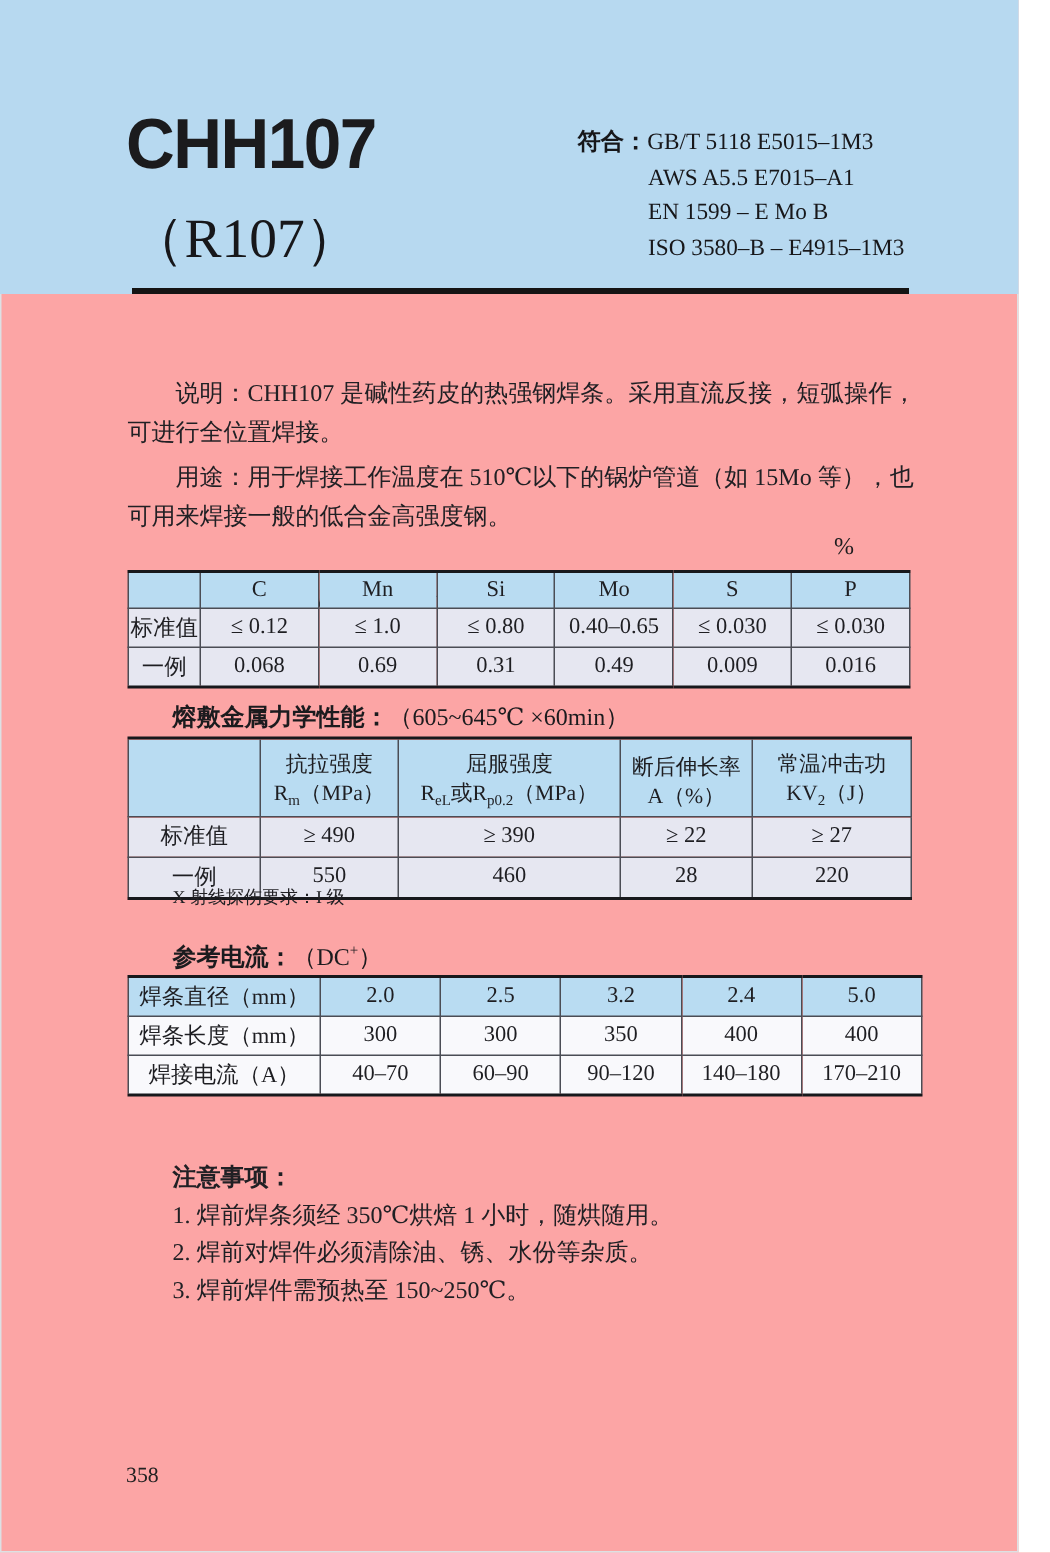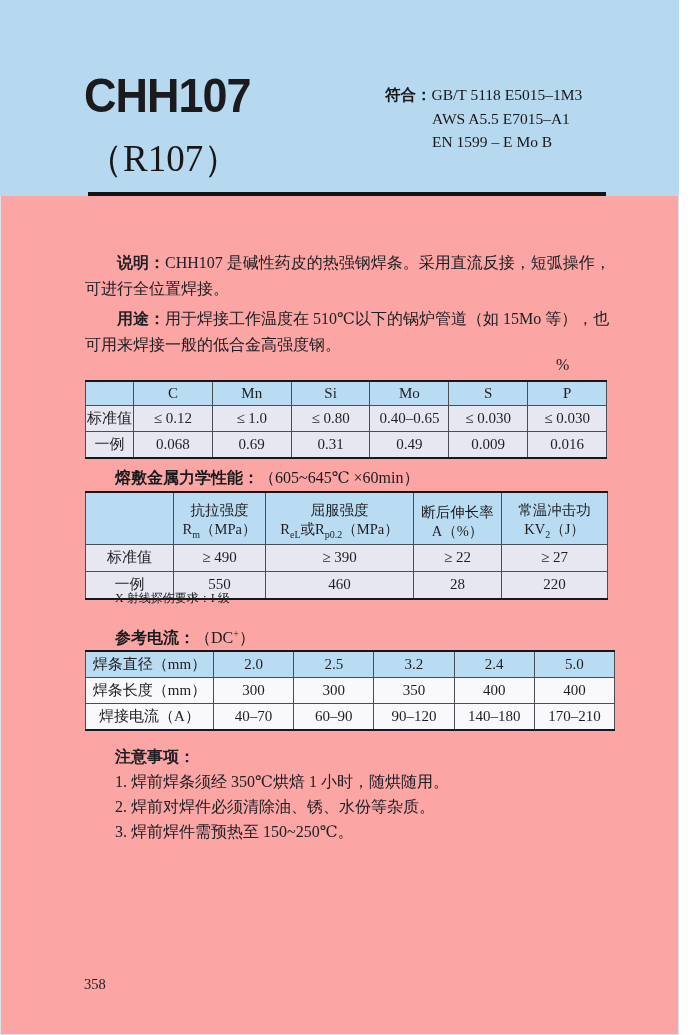--- a/index.html
+++ b/index.html
@@ -28,21 +28,21 @@
   .standards { position:absolute; left:385px; top:83px; font-size:15.5px; line-height:23.5px; color:#17171a; white-space:nowrap; }
   .std-line { padding-left:47px; }
   .std-line.first { padding-left:0; }
   .rule { position:absolute; left:88px; top:192px; width:518px; height:4px; background:#141414; }
 
   
   .para {
     position:absolute; left:85px; width:537px; margin:0;
     font-size:16px; line-height:26px; text-indent:32px; color:#202024;
   }
-  .plabel { font-family:"Liberation Sans","DejaVu Sans",sans-serif; font-weight:bold; }
+  .plabel { font-family:"Liberation Sans","DejaVu Sans",sans-serif; font-weight:normal; }
 
   
   .sec-title {
     position:absolute; left:115px;
     font-family:"Liberation Sans","DejaVu Sans",sans-serif;
     font-weight:bold; font-size:16px; color:#1b1b1e; white-space:nowrap;
   }
   .sec-title .cond { font-family:"Liberation Serif","DejaVu Serif",serif; font-weight:normal; }
   .unit-pct { position:absolute; left:556px; top:356px; font-size:16px; }
   .plain-line { position:absolute; left:115px; font-size:12px; color:#202024; white-space:nowrap; }
@@ -62,38 +62,39 @@
   .t1 tr td { height:25px; }
   .t1 tr.hrow td { height:23px; }
   .t2 tr.hrow td { height:42px; line-height:19px; font-size:14.5px; padding-top:8px; }
   .t2 tr.drow td { height:26px; }
   .t3 td { height:25px; }
   sub { font-size:10px; }
   sup { font-size:10px; }
 
   
   .notes { position:absolute; left:115px; top:744px; font-size:16px; line-height:25px; color:#202024; }
-  .notes-title { font-family:"Liberation Sans","DejaVu Sans",sans-serif; font-weight:bold; }
+  .notes-title { font-family:"Liberation Sans","DejaVu Sans",sans-serif; font-weight:bold;margin-top:29px; }
 
   .pageno { position:absolute; left:84px; top:976px; font-size:14.5px; color:#222; }
 </style>
 </head>
 <body>
 
 <div class="page">
 
   <div class="hd">
     <div class="model">CHH107</div>
     <div class="model-alt">（R107）</div>
     <div class="standards">
       <div class="std-line first">
         <span class="plabel" style="font-family:'Liberation Serif','DejaVu Serif',serif;font-weight:bold;text-align:right;">符合：</span><span>GB/T 5118 E5015–1M3</span>
       </div>
       <div class="std-line">AWS A5.5 E7015–A1</div>
       <div class="std-line">EN 1599 – E Mo B</div>
+      <div class="std-line">ISO 3580–B – E4915–1M3</div>
     </div>
     <div class="rule"></div>
   </div>
 
   <p class="para" style="top:250px;">
     <span class="plabel">说明：</span><span>CHH107 是碱性药皮的热强钢焊条。采用直流反接，短弧操作，可进行全位置焊接。</span>
   </p>
   <p class="para" style="top:306px;">
     <span class="plabel">用途：</span><span>用于焊接工作温度在 510℃以下的锅炉管道（如 15Mo 等），也可用来焊接一般的低合金高强度钢。</span>
   </p>

